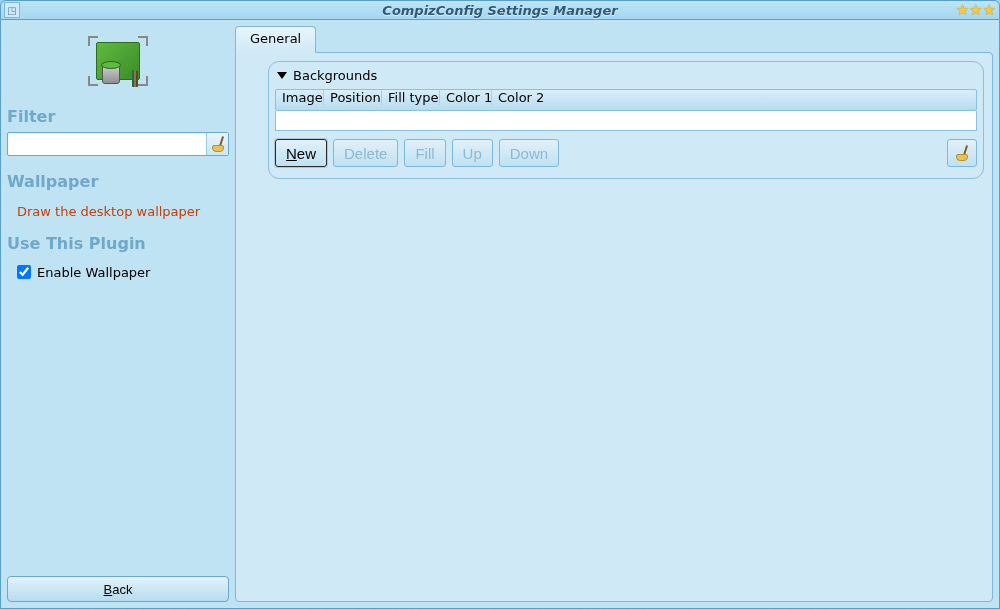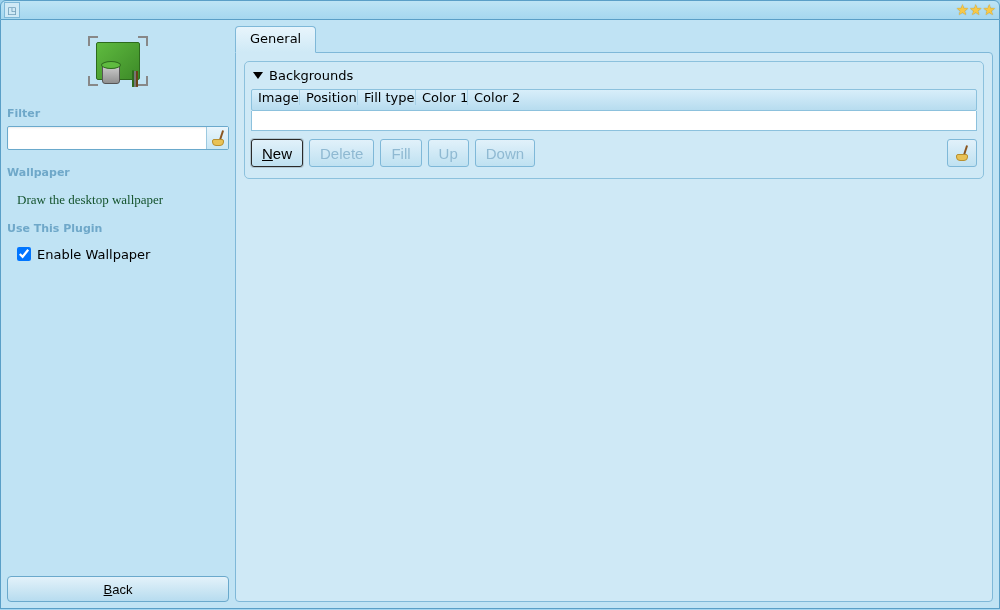--- a/index.html
+++ b/index.html
@@ -144,21 +144,21 @@
 .plugin-icon .brush .handle {
   width: 6px; height: 16px;
   background: linear-gradient(90deg,#b87830,#8a5620);
   border: 1px solid #6a4318;
   border-top: none;
   margin: 0 auto;
   border-radius: 0 0 3px 3px;
 }
 .section-heading {
   color: #6fa8c9;
-  font-size: 11px;
+  font-size: 16px;
   font-weight: bold;
   margin: 4px 0 6px 0;
 }
 .filter-row {
   display: flex;
   align-items: center;
   background: #fff;
   border: 1px solid #6aa9cc;
   border-radius: 2px;
   height: 24px;
@@ -208,24 +208,23 @@
 }
 .broom-icon .head {
   position: absolute;
   bottom: 0; left: 1px;
   width: 12px; height: 7px;
   background: #e8c256;
   border-radius: 2px 2px 4px 4px;
   border: 1px solid #b89030;
 }
 .desc-text {
-  color: #14532d;
+  color: #c2410c;
   padding: 6px 4px 6px 10px;
   line-height: 1.35;
-  font-family: Liberation Serif, serif;
 }
 .checkbox-row {
   display: flex;
   align-items: center;
   gap: 6px;
   padding: 6px 4px 6px 10px;
 }
 .checkbox-row input { width: 14px; height: 14px; }
 .spacer { flex: 1; }
 .back-btn {
@@ -262,24 +261,25 @@
 }
 .tab-panel {
   flex: 1;
   background: #cfe9f6;
   border: 1px solid #7fb8d8;
   border-radius: 0 4px 4px 4px;
   padding: 8px;
 }
 .group-frame {
   border: 1px solid #8cc1dd;
-  border-radius: 5px;
+  border-radius: 11px;
   background: #cfe9f6;
   padding: 6px;
   height: 118px;
+  margin-left: 24px;
 }
 .group-header {
   display: flex;
   align-items: center;
   gap: 6px;
   padding: 0 2px 6px 2px;
   color: #000;
   cursor: pointer;
 }
 .triangle-down {
@@ -339,20 +339,21 @@
 .button-row .spacer-h { flex: 1; }
 </style>
 </head>
 <body>
 
 <div class="desktop-bg"></div>
 
 <div class="window">
   <div class="titlebar">
     <span class="sysicon">◳</span>
+    <span class="title">CompizConfig Settings Manager</span>
     <span class="stars">
       <span class="star">★</span>
       <span class="star">★</span>
       <span class="star">★</span>
     </span>
   </div>
 
   <div class="window-body">
 
     <div class="sidebar">

